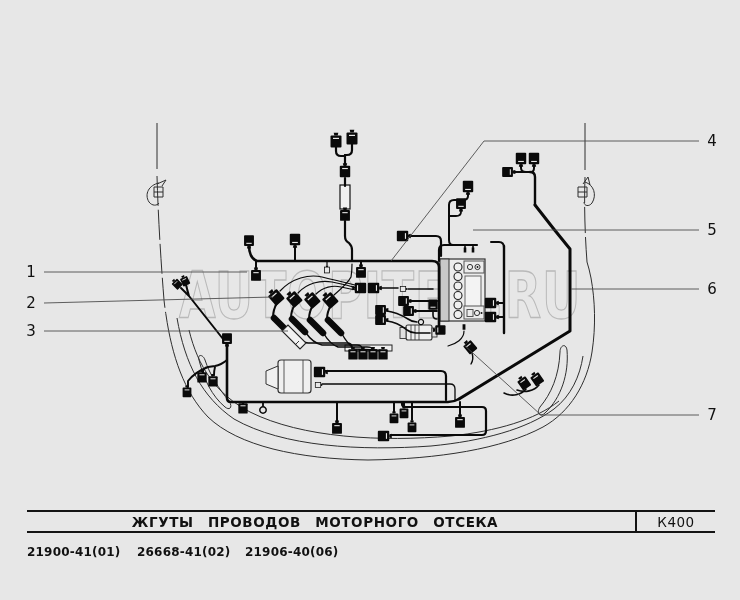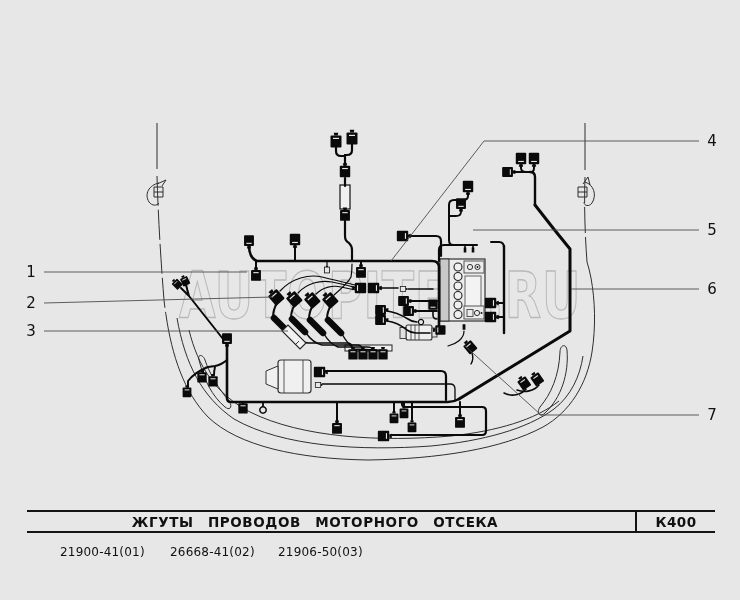--- a/index.html
+++ b/index.html
@@ -17,27 +17,26 @@
     display:flex;align-items:stretch;box-sizing:border-box;
   }
   .title-cell{
     flex:1;display:flex;align-items:center;justify-content:center;
     font-weight:bold;font-size:13.5px;letter-spacing:.6px;word-spacing:9px;
     white-space:nowrap;
   }
   .code-cell{
     width:78px;border-left:2px solid #141414;
     display:flex;align-items:center;justify-content:center;
-    font-weight:bold;font-size:13.5px;letter-spacing:.5px;margin-left:32px;
+    font-weight:normal;font-size:13.5px;letter-spacing:.5px;margin-left:32px;
   }
   .part-numbers{position:absolute;left:0;top:545px;width:740px;height:18px;}
   .part-number{
-    position:absolute;top:0;font-weight:normal;font-size:12px;letter-spacing:.2px;
+    position:absolute;top:0;font-weight:bold;font-size:12px;letter-spacing:.2px;
     white-space:nowrap;
-    margin-left:33px;
   }
   .pn0{left:27px;} .pn1{left:137px;} .pn2{left:245px;}
 </style>
 </head>
 <body>
 
 <div id="stage">
   <svg id="diagram-svg" width="740" height="600" viewBox="0 0 740 600">
       <g>
         <path d="M157,123 V169" fill="none" stroke="#2f2f2f" stroke-width="1"></path>
@@ -442,15 +441,15 @@
     </svg>
 
   <div class="title-bar">
     <div class="title-cell">ЖГУТЫ  ПРОВОДОВ  МОТОРНОГО  ОТСЕКА</div>
     <div class="code-cell">К400</div>
   </div>
 
   <div class="part-numbers">
     <span class="part-number pn0">21900-41(01)</span>
     <span class="part-number pn1">26668-41(02)</span>
-    <span class="part-number pn2">21906-50(03)</span>
+    <span class="part-number pn2">21906-40(06)</span>
   </div>
 </div>
 
 </body></html>

